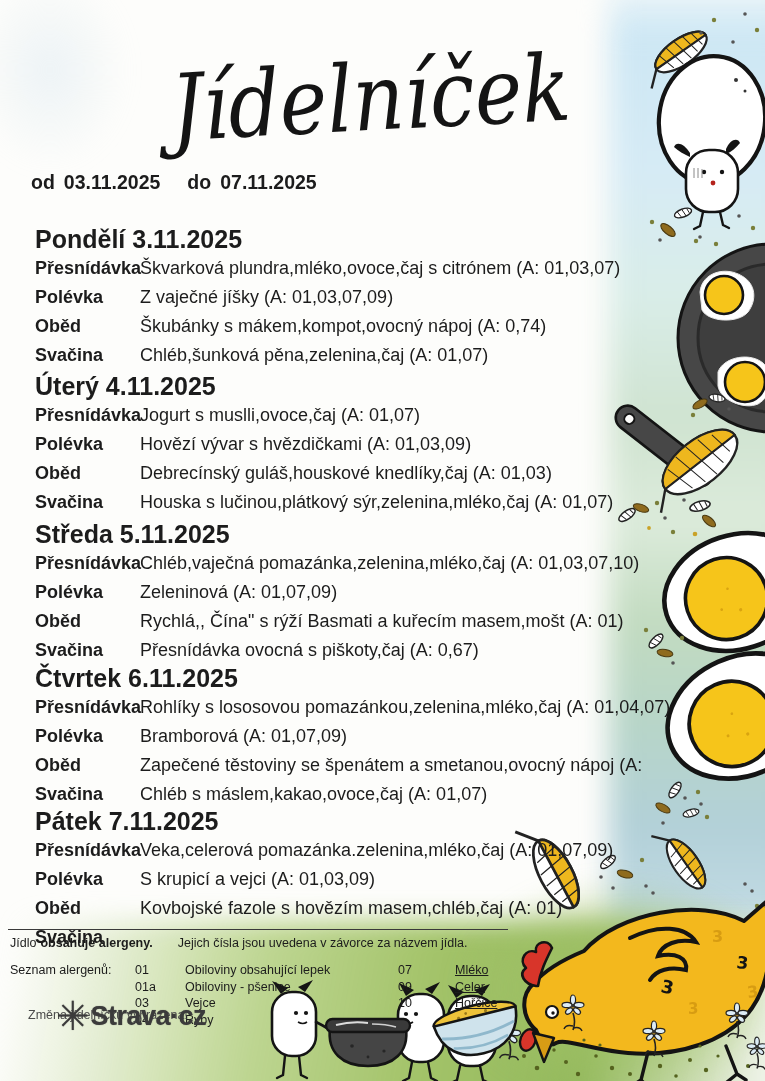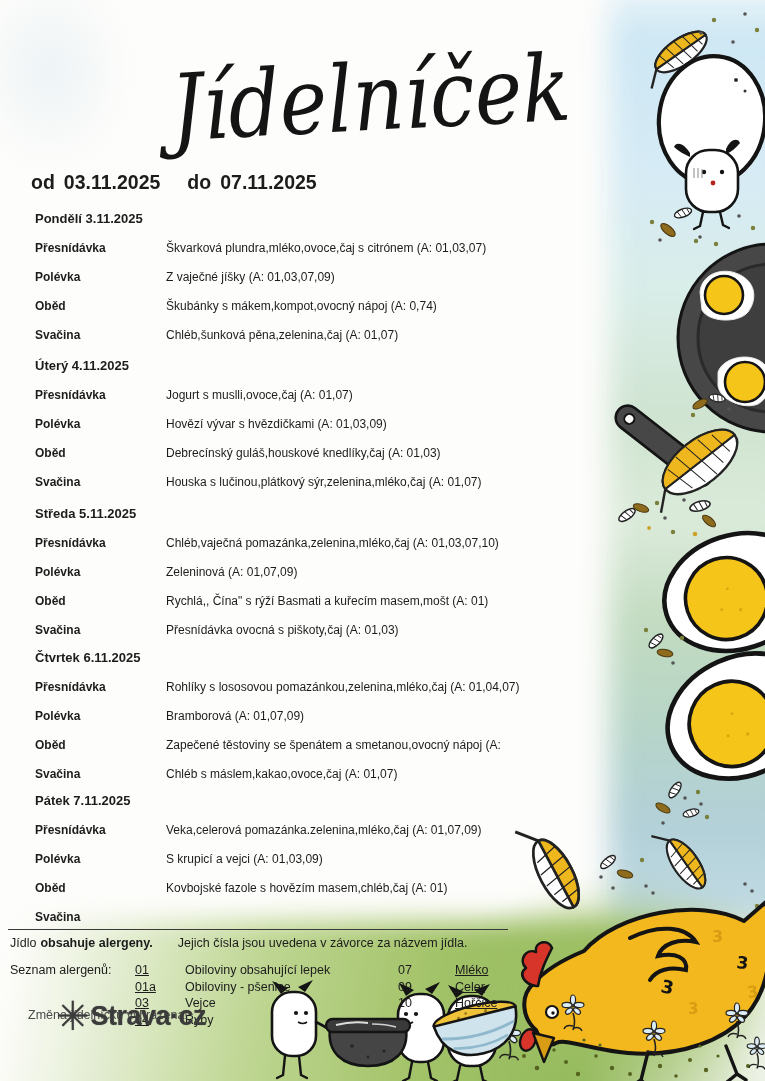--- a/index.html
+++ b/index.html
@@ -27,31 +27,31 @@
   .content { position:absolute; inset:0; z-index:2; }
   .title-svg { position:absolute; left:150px; top:26px; }
   .date-range { position:absolute; left:31px; top:171px; font-size:19.5px; font-weight:bold; white-space:nowrap; }
   .date-range .sp  { display:inline-block; width:9px; }
   .date-range .gap { display:inline-block; width:27px; }
   .menu { position:absolute; left:35px; top:0; right:0; bottom:0; }
   .day { position:absolute; left:0; right:0; }
   .day:nth-child(1){ top:204px; } .day:nth-child(2){ top:351px; }
   .day:nth-child(3){ top:499px; } .day:nth-child(4){ top:643px; }
   .day:nth-child(5){ top:786px; }
-  .day-title { font-size:13px; font-weight:bold; line-height:30px; }
-  .meal-row { display:flex; line-height:29px; font-size:12px; white-space:nowrap;gap:26px; }
+  .day-title { font-size:25px; font-weight:bold; line-height:30px;margin-top:20px; }
+  .meal-row { display:flex; line-height:29px; font-size:18px; white-space:nowrap; }
   .meal-label { width:105px; flex:none; font-weight:bold; }
   .divider { position:absolute; left:8px; top:929px; width:500px; border-top:1.7px solid #3a3a3a; }
   .note { position:absolute; left:10px; top:936px; font-size:12.5px; white-space:nowrap; }
   .note .nb { font-weight:bold; margin:0 5px 0 4px; }
   .note .nr { margin-left:20px; }
   .alg-label { position:absolute; left:10px; top:963px; font-size:12.5px; }
   .alg-col { position:absolute; font-size:12.5px; line-height:16.5px; }
   .alg-col div { height:16.5px; }
-  .alg-codes1 { left:135px; top:962px;text-decoration:underline; } .alg-names1 { left:185px; top:962px; }
+  .alg-codes1 { left:135px; top:962px; } .alg-names1 { left:185px; top:962px; }
   .alg-codes2 { left:398px; top:962px; } .alg-names2 { left:455px; top:962px;text-decoration:underline; }
   .change-note { position:absolute; left:28px; top:1008px; font-size:12.5px; color:#4a4a4a; }
   .brand { position:absolute; left:56px; top:995px; display:flex; align-items:center;
     color:#3b3b3b; text-shadow:0 0 1px rgba(60,60,60,0.65); }
   .brand-icon { font-size:40px; line-height:42px; margin-right:1px; }
   .brand-text { font-size:27px; font-weight:bold; letter-spacing:-0.5px; }
 </style>
 </head>
 <body>
 
@@ -360,21 +360,21 @@
         <div class="meal-row">
             <span class="meal-label">Polévka</span>
             <span class="meal-text">Zeleninová  (A: 01,07,09)</span>
           </div>
         <div class="meal-row">
             <span class="meal-label">Oběd</span>
             <span class="meal-text">Rychlá,, Čína" s rýží Basmati  a kuřecím masem,mošt  (A: 01)</span>
           </div>
         <div class="meal-row">
             <span class="meal-label">Svačina</span>
-            <span class="meal-text">Přesnídávka ovocná s piškoty,čaj  (A: 01,03)</span>
+            <span class="meal-text">Přesnídávka ovocná s piškoty,čaj  (A: 0,67)</span>
           </div>
       </div>
 
       <div class="day">
         <div class="day-title">Čtvrtek 6.11.2025</div>
         <div class="meal-row">
             <span class="meal-label">Přesnídávka</span>
             <span class="meal-text">Rohlíky s lososovou pomazánkou,zelenina,mléko,čaj  (A: 01,04,07)</span>
           </div>
         <div class="meal-row">

